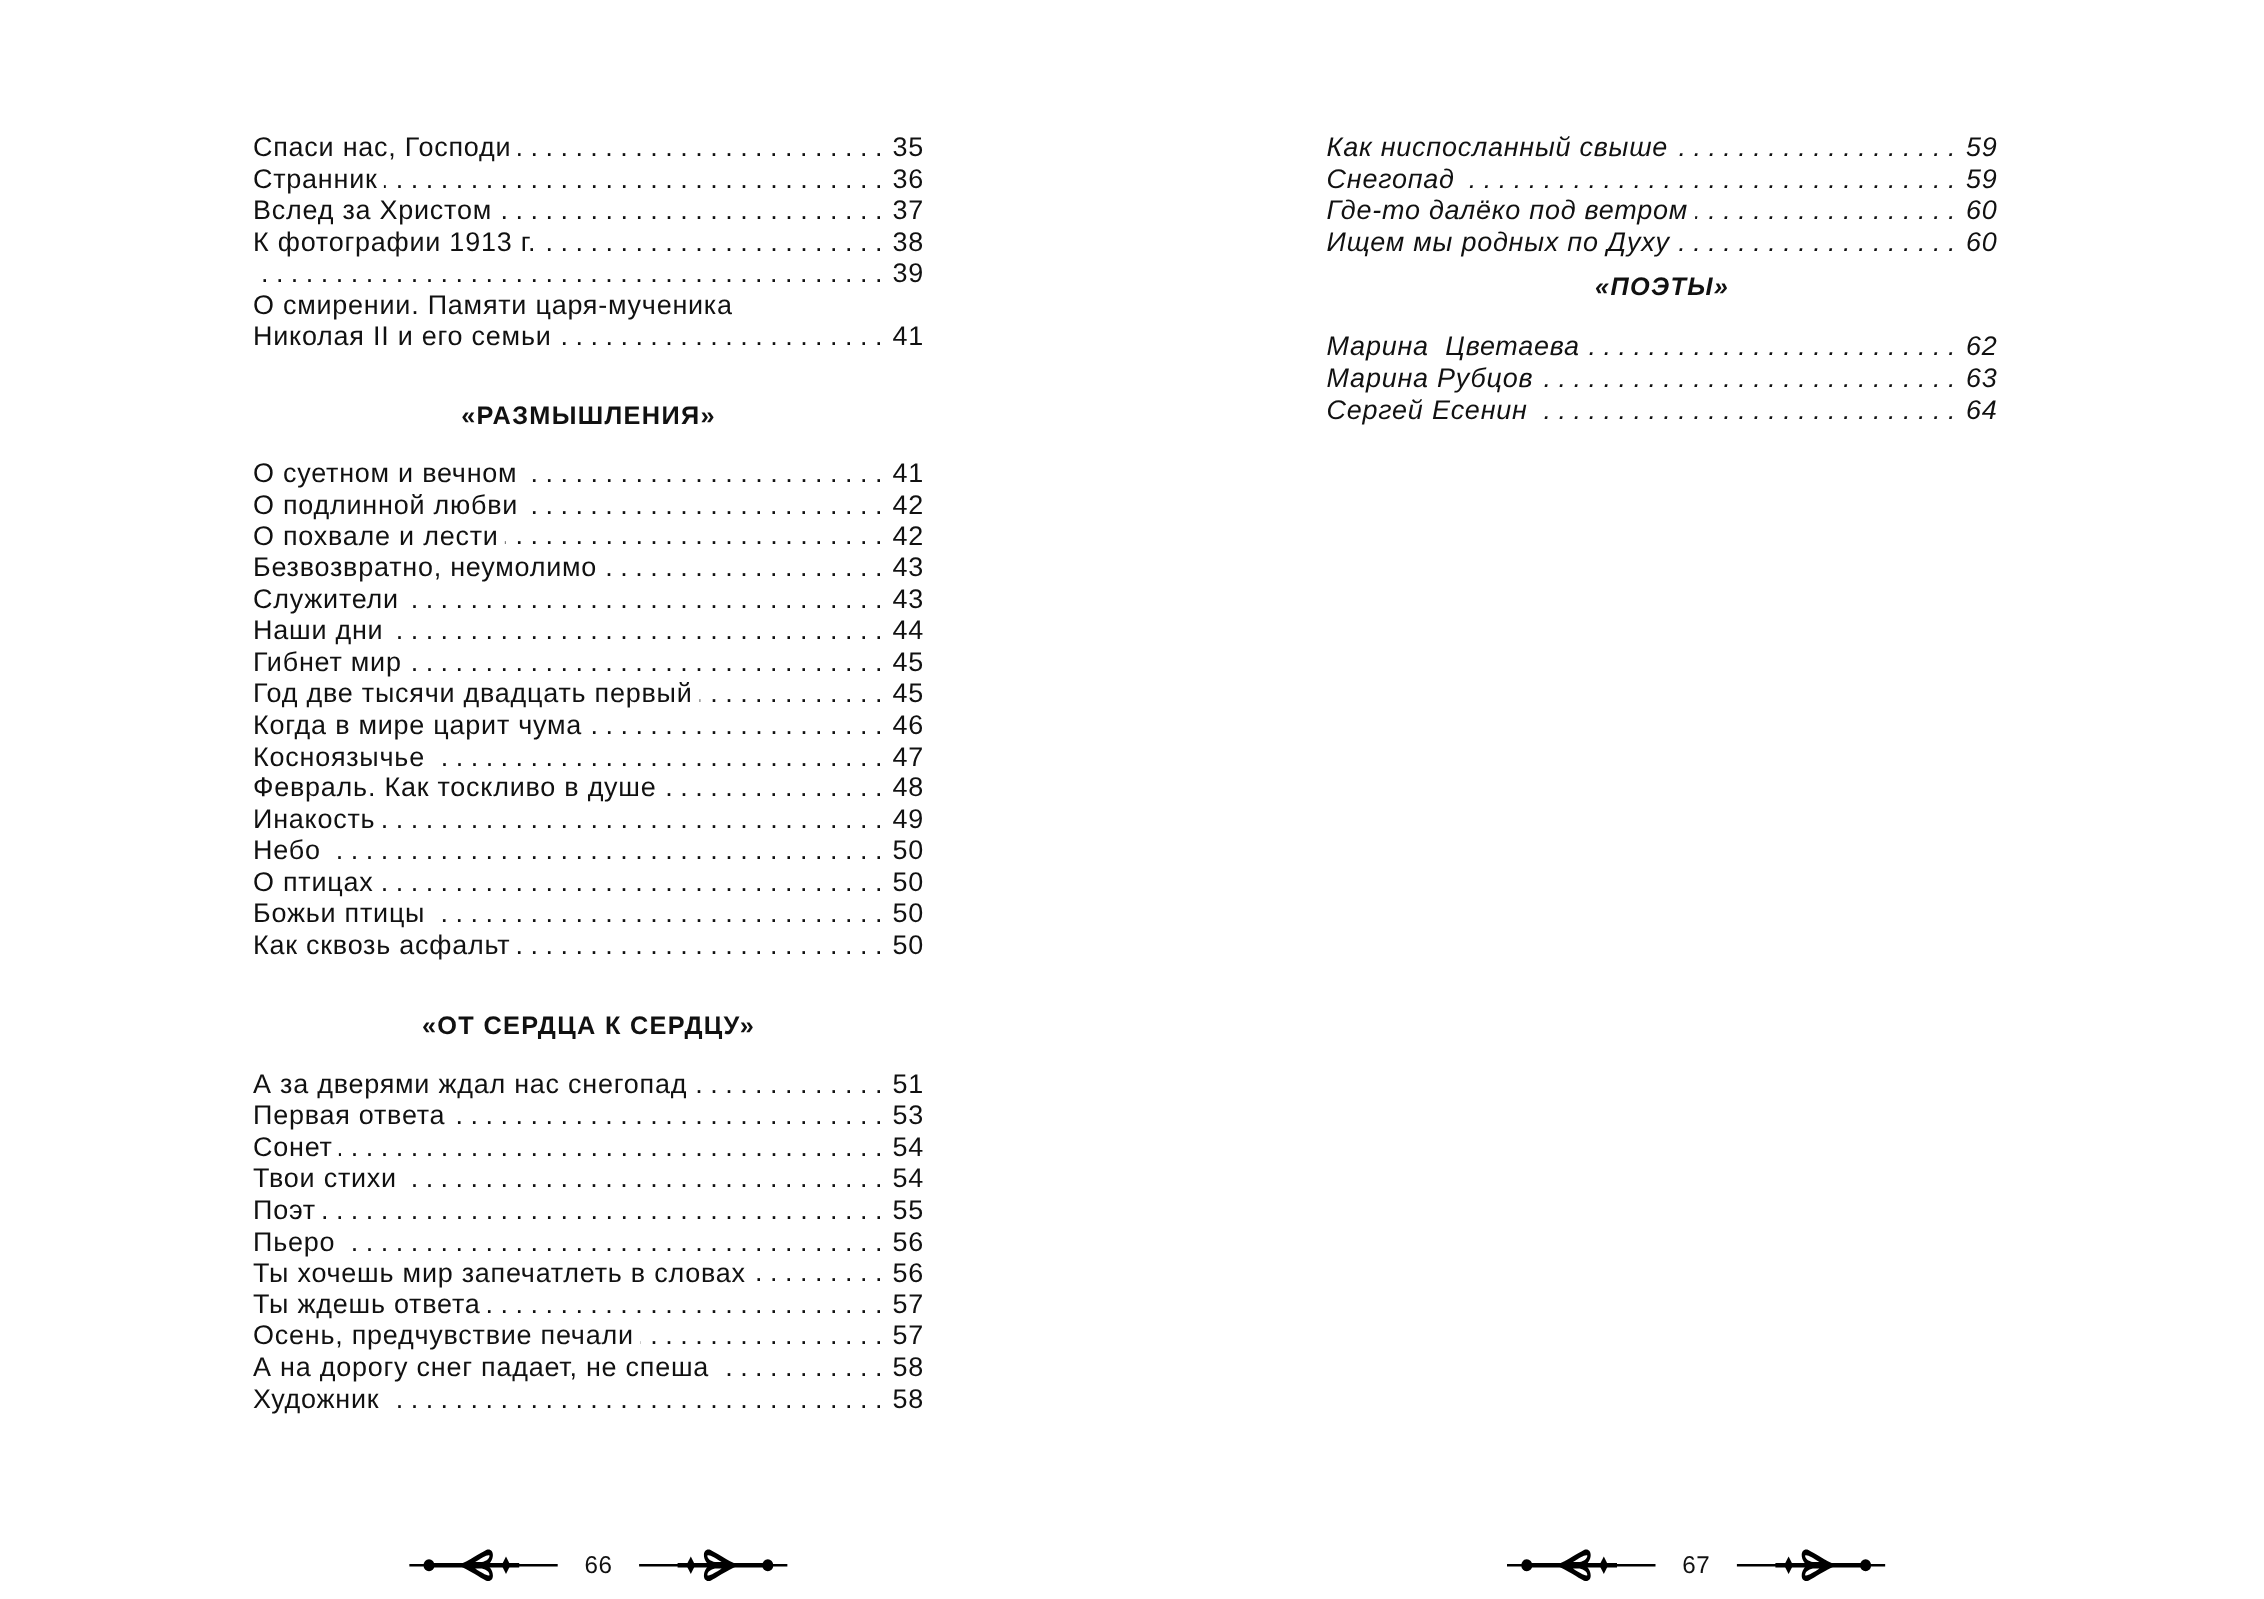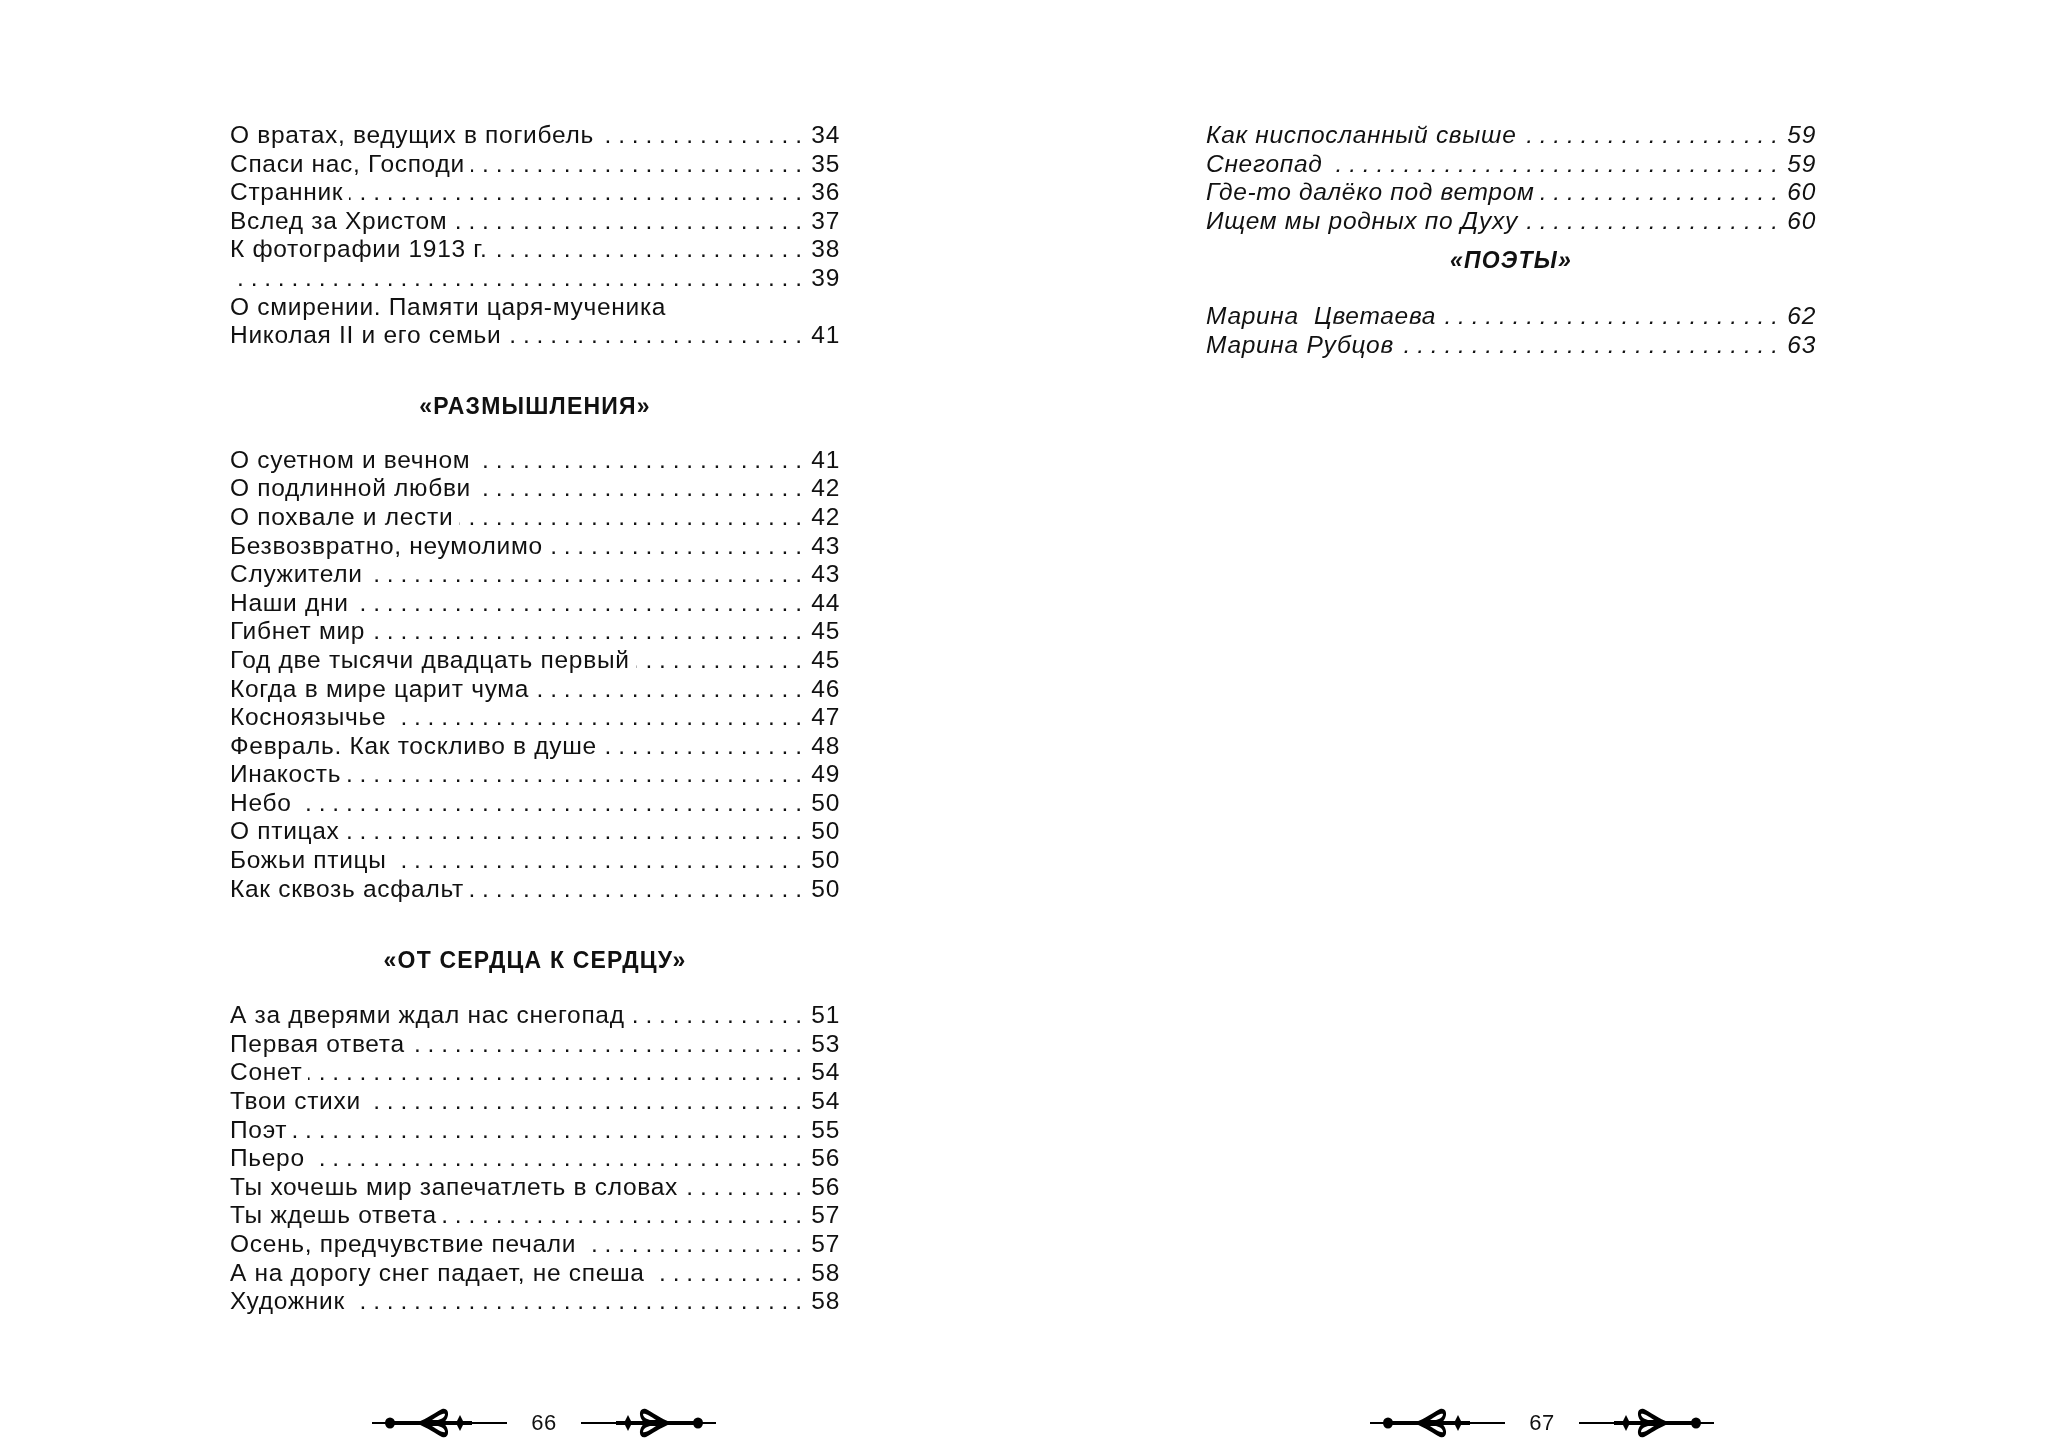--- a/index.html
+++ b/index.html
@@ -99,25 +99,20 @@
       text-align: center;
       letter-spacing: 0.5px;
     }
   </style>
 </head>
 <body>
 
 <div class="page page-left">
   <div class="toc">
 
-    <div class="entry">
-      <span class="title">О вратах, ведущих в погибель</span>
-      <span class="dots"></span>
-      <span class="page-num">34</span>
-    </div>
     <div class="entry">
       <span class="title">Спаси нас, Господи</span>
       <span class="dots"></span>
       <span class="page-num">35</span>
     </div>
     <div class="entry">
       <span class="title">Странник</span>
       <span class="dots"></span>
       <span class="page-num">36</span>
     </div>
@@ -339,20 +334,25 @@
     <div class="entry">
       <span class="title" style="white-space:pre">Марина  Цветаева</span>
       <span class="dots"></span>
       <span class="page-num">62</span>
     </div>
     <div class="entry">
       <span class="title">Марина Рубцов</span>
       <span class="dots"></span>
       <span class="page-num">63</span>
     </div>
+    <div class="entry">
+      <span class="title">Сергей Есенин</span>
+      <span class="dots"></span>
+      <span class="page-num">64</span>
+    </div>
   </div>
 
   <div class="footer">
     <svg class="ornament" viewBox="0 0 140 30">
       <line x1="0" y1="15" x2="135" y2="15" stroke="#000" stroke-width="2.2"></line>
       <line x1="18" y1="15" x2="100" y2="15" stroke="#000" stroke-width="4"></line>
       <ellipse cx="18" cy="15" rx="5" ry="5.5" fill="#000"></ellipse>
       <path d="M44 15 C56 10 64 4 70 1 C76 -1 78 6 74 12 L72 15 L74 18 C78 24 76 31 70 29 C64 26 56 20 44 15 Z" fill="#000"></path>
       <path d="M60 12 C66 8 71 5 73 6 C73 9 70 11 66 12 Z" fill="#fff"></path>
       <path d="M60 18 C66 22 71 25 73 24 C73 21 70 19 66 18 Z" fill="#fff"></path>

